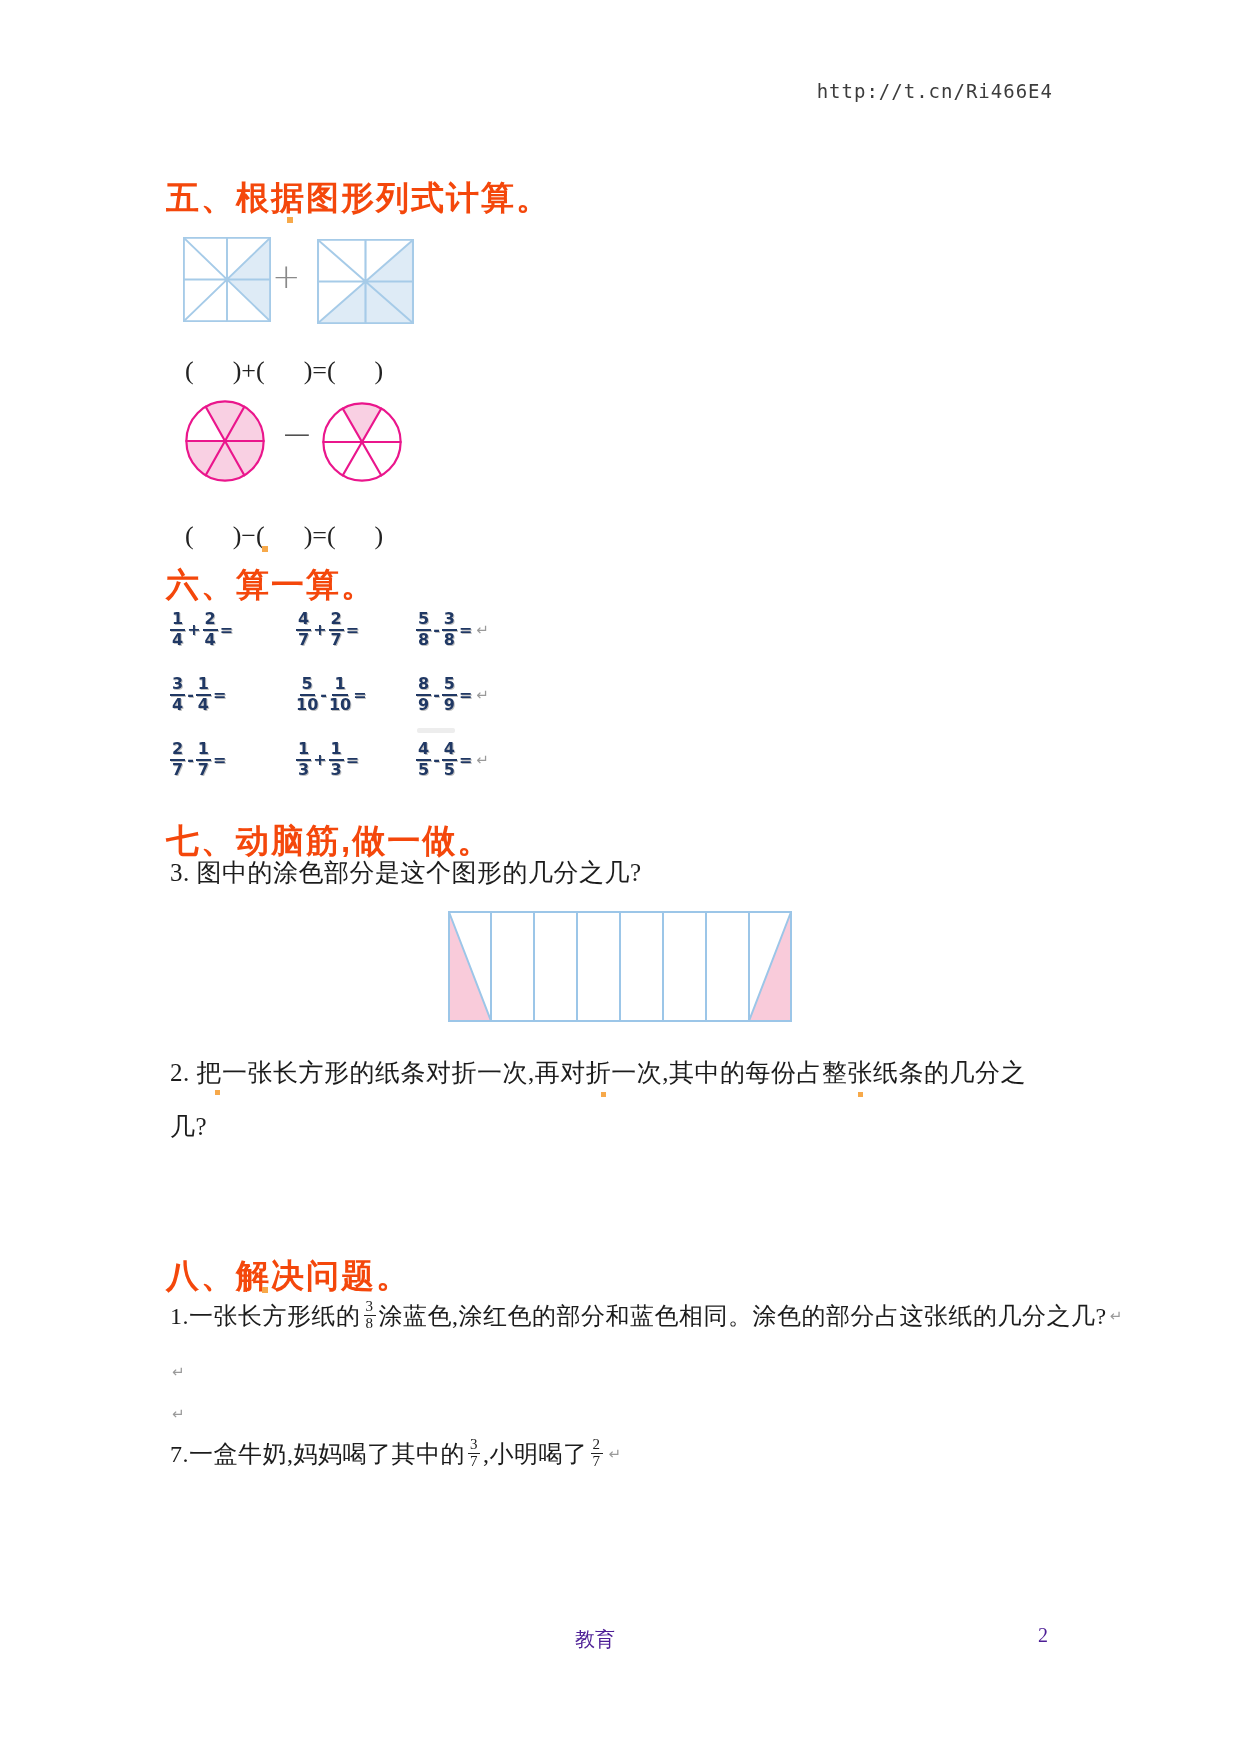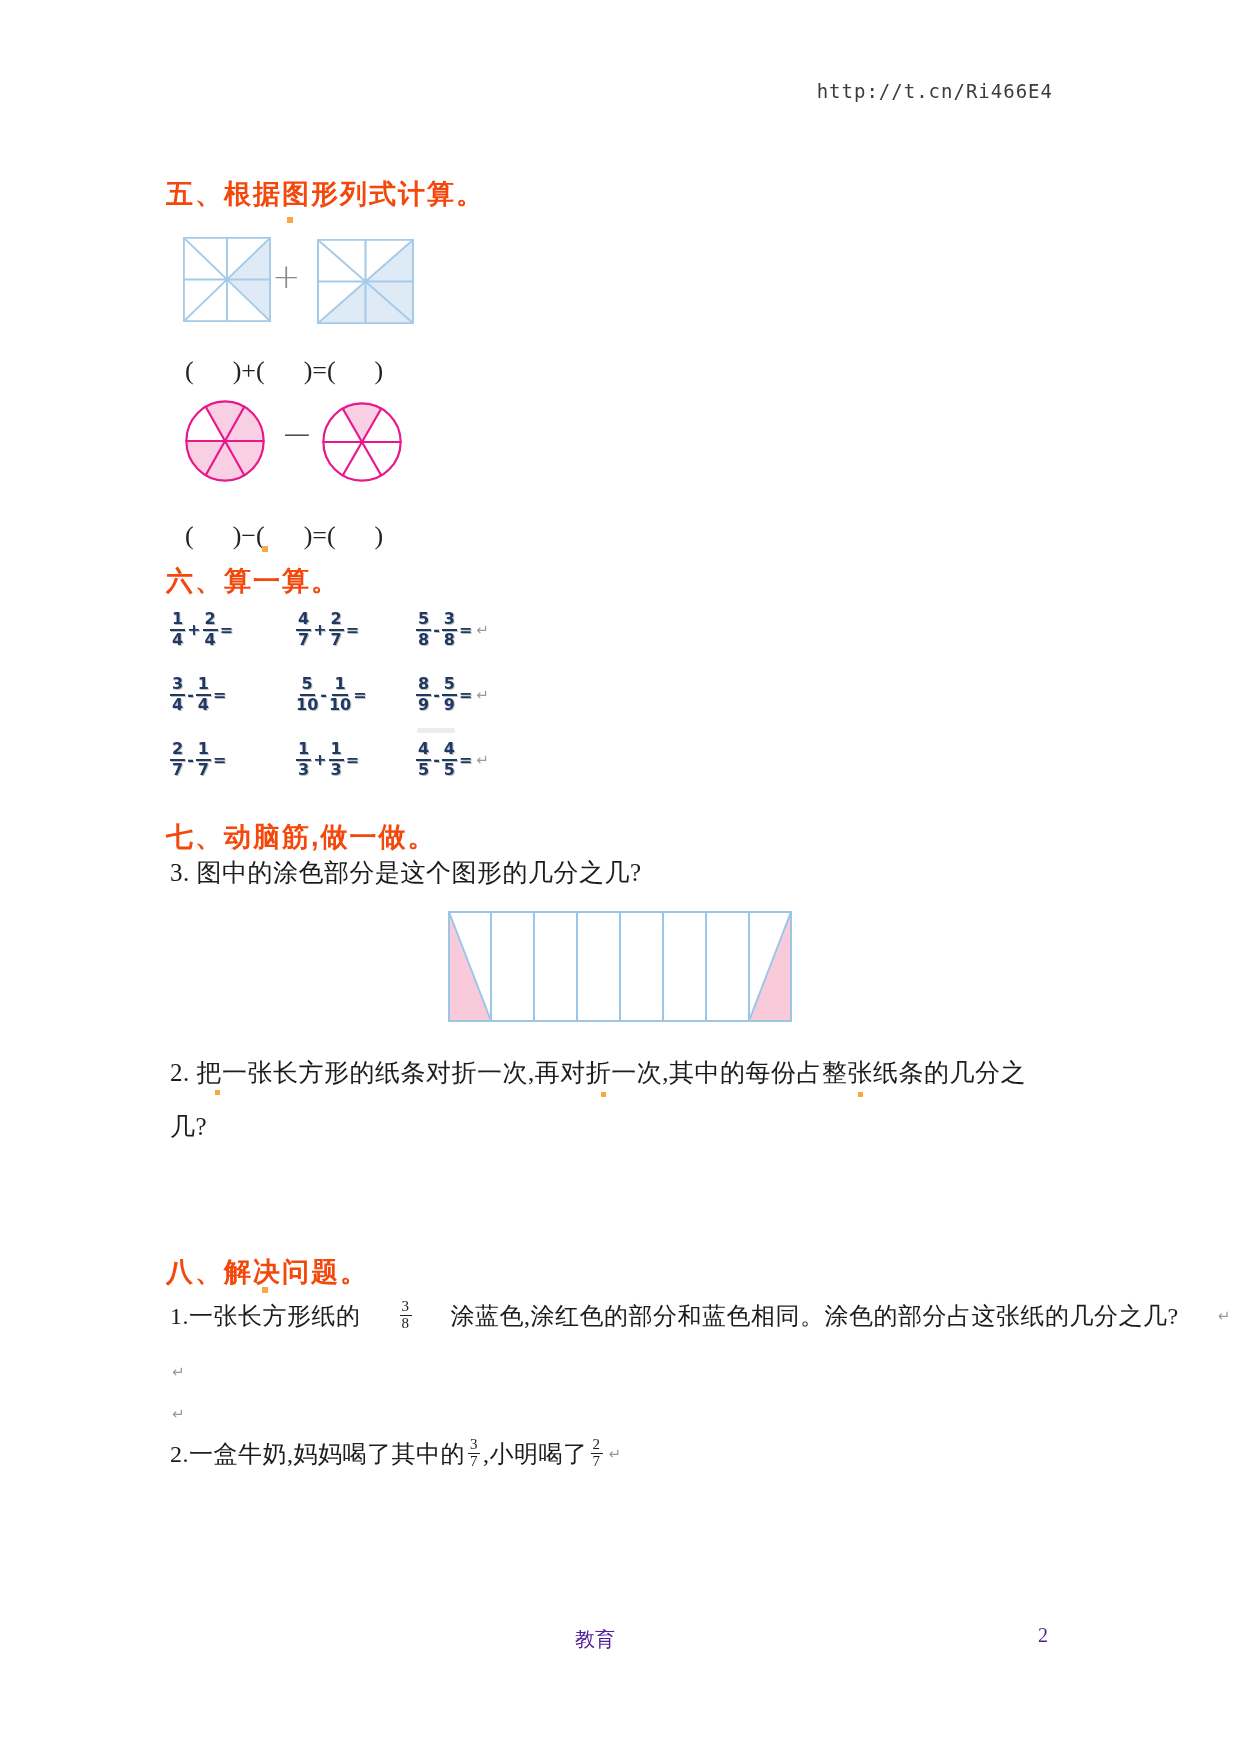--- a/index.html
+++ b/index.html
@@ -1,21 +1,21 @@
 <!DOCTYPE html>
 <html><head>
 <meta charset="utf-8">
 <style>
   html,body{margin:0;padding:0;background:#e9e9e9;}
   .page{position:relative;width:1241px;height:1754px;background:#ffffff;margin:0 auto;overflow:hidden;
         font-family:"Liberation Serif","DejaVu Serif",serif;color:#1c1c1c;}
   .abs{position:absolute;}
   .url{font-family:"DejaVu Sans Mono","Liberation Mono",monospace;font-size:19px;color:#3c3c3c;letter-spacing:1px;}
   .stitle{font-family:"Liberation Sans","DejaVu Sans",sans-serif;font-weight:bold;color:#F4470B;
-          font-size:27px;letter-spacing:2px;white-space:nowrap;}
+          font-size:33px;letter-spacing:2px;white-space:nowrap;}
   .qtext{font-size:25px;letter-spacing:0.5px;white-space:nowrap;}
   .qflex{display:flex;align-items:center;}
   .eq{font-size:26px;white-space:pre;color:#222;}
   .figop{font-family:"DejaVu Sans",sans-serif;color:#8a8a8a;font-weight:300;}
   .dot{position:absolute;width:6px;height:6px;background:#F7A94A;}
   .smudge{position:absolute;width:38px;height:5px;background:#ededed;border-radius:2px;}
   
   .fcell{position:absolute;display:flex;align-items:center;}
   .fwrap{display:flex;align-items:center;gap:1px;font-family:"DejaVu Sans","Liberation Sans",sans-serif;
          font-weight:bold;color:#203864;font-size:16px;
@@ -231,35 +231,35 @@
 
   <div class="abs qtext" style="left:170px;top:1056px;">2. 把一张长方形的纸条对折一次,再对折一次,其中的每份占整张纸条的几分之</div>
   <div class="abs qtext" style="left:170px;top:1110px;">几?</div>
   <div class="dot" style="left:215px;top:1090px;width:5px;height:5px;"></div>
   <div class="dot" style="left:601px;top:1092px;width:5px;height:5px;"></div>
   <div class="dot" style="left:858px;top:1092px;width:5px;height:5px;"></div>
 
   <div class="abs stitle" style="left:166px;top:1254px;">八、解决问题。</div>
   <div class="dot" style="left:262px;top:1287px;"></div>
 
-  <div class="abs qtext qflex" style="left:170px;top:1300px;font-size:24px;gap:36px;">
+  <div class="abs qtext qflex" style="left:170px;top:1300px;font-size:24px;">
     <span>1.一张长方形纸的</span>
     <span class="sfrac">
         <span class="fn">3</span>
         <span>8</span>
       </span>
     <span>涂蓝色,涂红色的部分和蓝色相同。涂色的部分占这张纸的几分之几?</span>
     <span class="ret">↵</span>
   </div>
 
   <div class="pmark" style="left:172px;top:1363px;">↵</div>
   <div class="pmark" style="left:172px;top:1405px;">↵</div>
 
   <div class="abs qtext qflex" style="left:170px;top:1438px;font-size:24px;">
-    <span>2.一盒牛奶,妈妈喝了其中的</span>
+    <span>7.一盒牛奶,妈妈喝了其中的</span>
     <span class="sfrac">
         <span class="fn">3</span>
         <span>7</span>
       </span>
     <span>,小明喝了</span>
     <span class="sfrac">
         <span class="fn">2</span>
         <span>7</span>
       </span>
     <span class="ret">↵</span>

